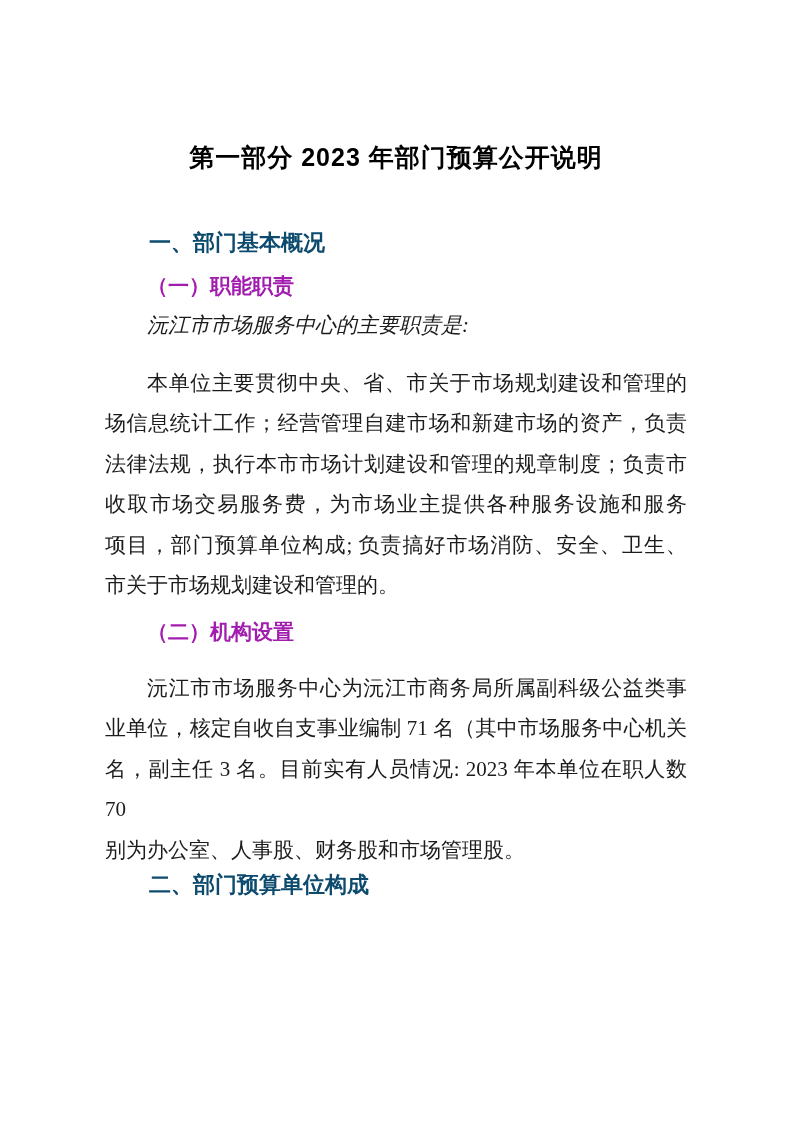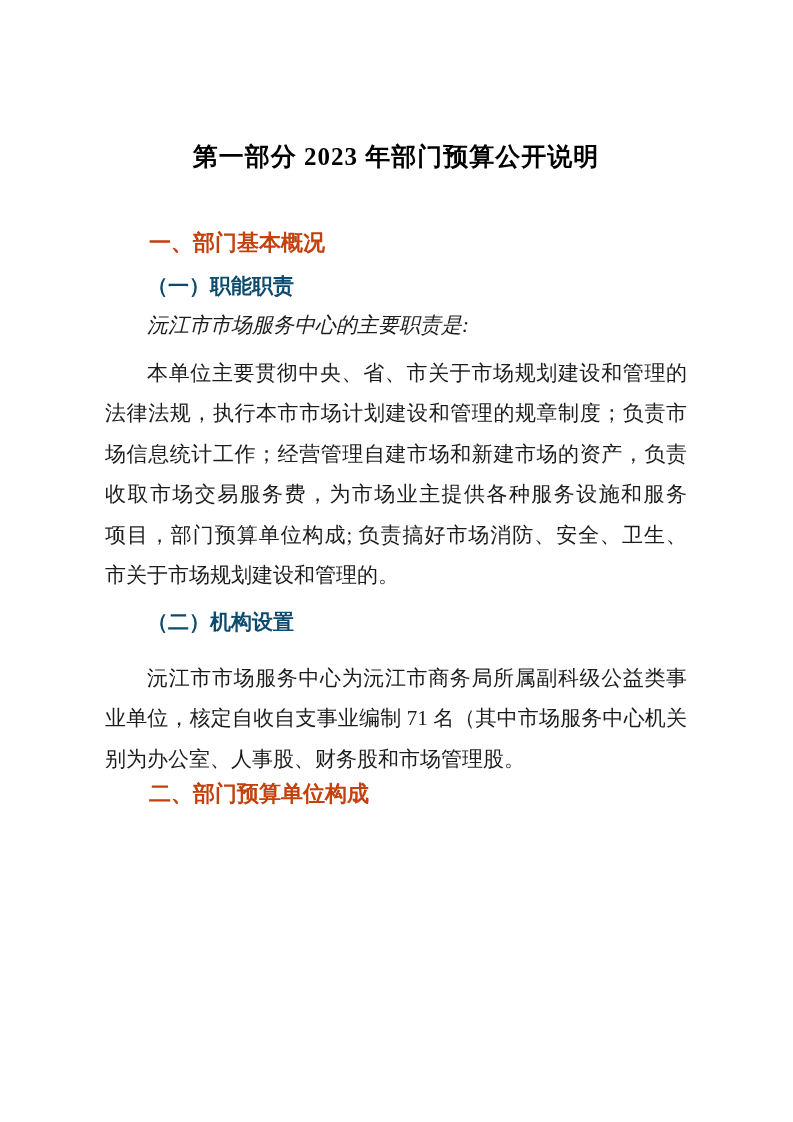--- a/index.html
+++ b/index.html
@@ -18,53 +18,53 @@
     font-family: "Liberation Serif", "DejaVu Serif", serif;
     box-sizing: border-box;
   }
   .content {
     box-sizing: border-box;
     padding: 0 106px 0 105px;
   }
   .doc-title {
     margin-top: 141px;
     text-align: center;
-    font-family: Liberation Serif, serif;
+    font-family: Liberation Sans, sans-serif;
     font-weight: 700;
     font-size: 25px;
     line-height: 32px;
     letter-spacing: 1px;
     color: #000000;
   }
   .h1 {
     font-family: "Liberation Sans", "DejaVu Sans", sans-serif;
     font-weight: 700;
     font-size: 22px;
     line-height: 30px;
     padding-left: 44px;
-    color: #c2410c;
+    color: #0c4a6e;
   }
   .h1-overview { margin-top: 55px; }
   .h1-units    { }
   .h2 {
     font-family: "Liberation Serif", "DejaVu Serif", serif;
     font-weight: 700;
     font-size: 21px;
     line-height: 30px;
     padding-left: 42px;
-    color: #0c4a6e;
+    color: #a21caf;
   }
   .h2-duties { margin-top: 13px; }
   .h2-org    { margin-top: 11px; }
   .para {
     font-size: 21px;
     line-height: 40.5px;
   }
   .para-intro  { margin-top: 4px; font-style: italic; }
-  .para-duties { margin-top: 7px; }
+  .para-duties { margin-top: 17px; }
   .para-org    { margin-top: 21px; }
   .line {
     text-align: justify;
     text-justify: inter-character;
   }
   .line.just {
     text-align-last: justify;
   }
   .line.first {
     text-indent: 42px;
@@ -81,31 +81,32 @@
     <div class="h1 h1-overview">一、部门基本概况</div>
 
     <div class="h2 h2-duties">（一）职能职责</div>
 
     <div class="para para-intro">
       <div class="line first">沅江市市场服务中心的主要职责是:</div>
     </div>
 
     <div class="para para-duties">
       <div class="line first just">本单位主要贯彻中央、省、市关于市场规划建设和管理的</div>
+      <div class="line just">场信息统计工作；经营管理自建市场和新建市场的资产，负责</div>
       <div class="line just">法律法规，执行本市市场计划建设和管理的规章制度；负责市</div>
-      <div class="line just">场信息统计工作；经营管理自建市场和新建市场的资产，负责</div>
       <div class="line just">收取市场交易服务费，为市场业主提供各种服务设施和服务</div>
       <div class="line just">项目，部门预算单位构成; 负责搞好市场消防、安全、卫生、</div>
       <div class="line">市关于市场规划建设和管理的。</div>
     </div>
 
     <div class="h2 h2-org">（二）机构设置</div>
 
     <div class="para para-org">
       <div class="line first just">沅江市市场服务中心为沅江市商务局所属副科级公益类事</div>
       <div class="line just">业单位，核定自收自支事业编制 71 名（其中市场服务中心机关</div>
+      <div class="line just">名，副主任 3 名。目前实有人员情况: 2023 年本单位在职人数 70</div>
       <div class="line">别为办公室、人事股、财务股和市场管理股。</div>
     </div>
 
     <div class="h1 h1-units">二、部门预算单位构成</div>
 
   </div>
 </div>
 
 </body></html>

